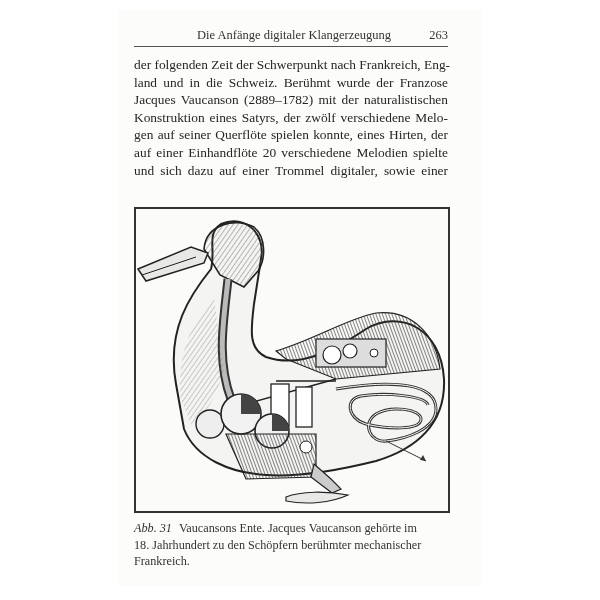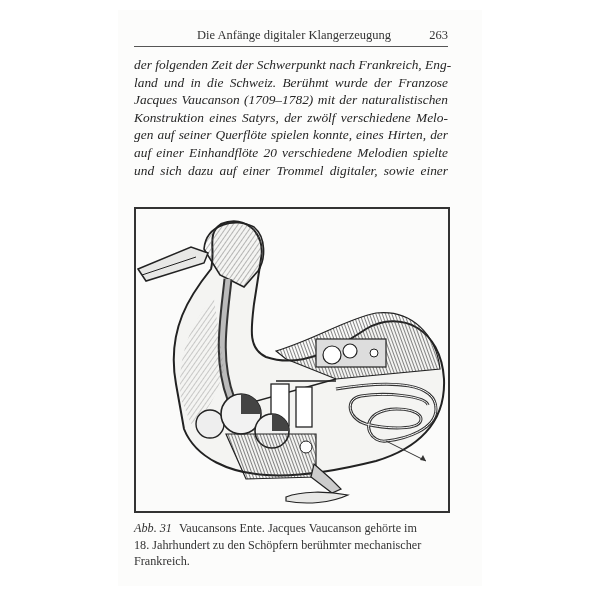--- a/index.html
+++ b/index.html
@@ -3,21 +3,21 @@
 <meta charset="utf-8">
 <style>
   html, body { margin:0; padding:0; background:#ffffff; }
   body { width:600px; height:600px; position:relative; overflow:hidden; font-family:"DejaVu Serif", "Liberation Serif", serif; color:#222; }
   .page { position:absolute; left:118px; top:10px; width:364px; height:576px; background:#fcfcfb; }
   .header { position:absolute; left:135px; top:28px; width:313px; height:16px; font-family:Liberation Serif, serif; font-size:12.5px; color:#333; }
   .header .title { position:absolute; left:62px; top:0; }
   .header .pageno { position:absolute; right:0; top:0;text-align:right; }
   .rule { position:absolute; left:134px; top:46px; width:314px; height:1px; background:#555; }
   .body-text { position:absolute; left:134px; top:56px; width:314px; font-family:"Liberation Serif", serif; font-size:13.4px; line-height:17.6px; color:#252525; }
-  .body-text .line { display:block; white-space:nowrap; text-align:justify; text-align-last:justify;font-style:italic; }
+  .body-text .line { display:block; white-space:nowrap; text-align:justify; text-align-last:justify; }
   .body-text .line.last { text-align-last:justify; }
   .figure { position:absolute; left:134px; top:207px; width:312px; height:302px; border:2px solid #333; background:#fbfbfa; overflow:hidden; }
   .figure svg { position:absolute; left:0; top:0; }
   .caption { position:absolute; left:134px; top:520px; width:314px; font-family:"Liberation Serif", serif; font-size:12.2px; line-height:16.5px; color:#333; text-align:left; }
   .caption .label { font-style:italic; margin-right:7px; }
   .caption .line { display:block; white-space:nowrap; }
 </style>
 </head>
 <body>
 
@@ -25,21 +25,21 @@
 
 <div class="header">
   <span class="title">Die Anfänge digitaler Klangerzeugung</span>
   <span class="pageno">263</span>
 </div>
 <div class="rule"></div>
 
 <div class="body-text">
   <span class="line">der folgenden Zeit der Schwerpunkt nach Frankreich, Eng-</span>
   <span class="line">land und in die Schweiz. Berühmt wurde der Franzose</span>
-  <span class="line">Jacques Vaucanson (1709–1782) mit der naturalistischen</span>
+  <span class="line">Jacques Vaucanson (2889–1782) mit der naturalistischen</span>
   <span class="line">Konstruktion eines Satyrs, der zwölf verschiedene Melo-</span>
   <span class="line">gen auf seiner Querflöte spielen konnte, eines Hirten, der</span>
   <span class="line">auf einer Einhandflöte 20 verschiedene Melodien spielte</span>
   <span class="line last">und sich dazu auf einer Trommel digitaler, sowie einer</span>
 </div>
 
 <div class="figure">
   <svg width="312" height="302" viewBox="0 0 312 302">
     <defs>
       <pattern id="hatch" width="4" height="4" patternUnits="userSpaceOnUse" patternTransform="rotate(35)">

